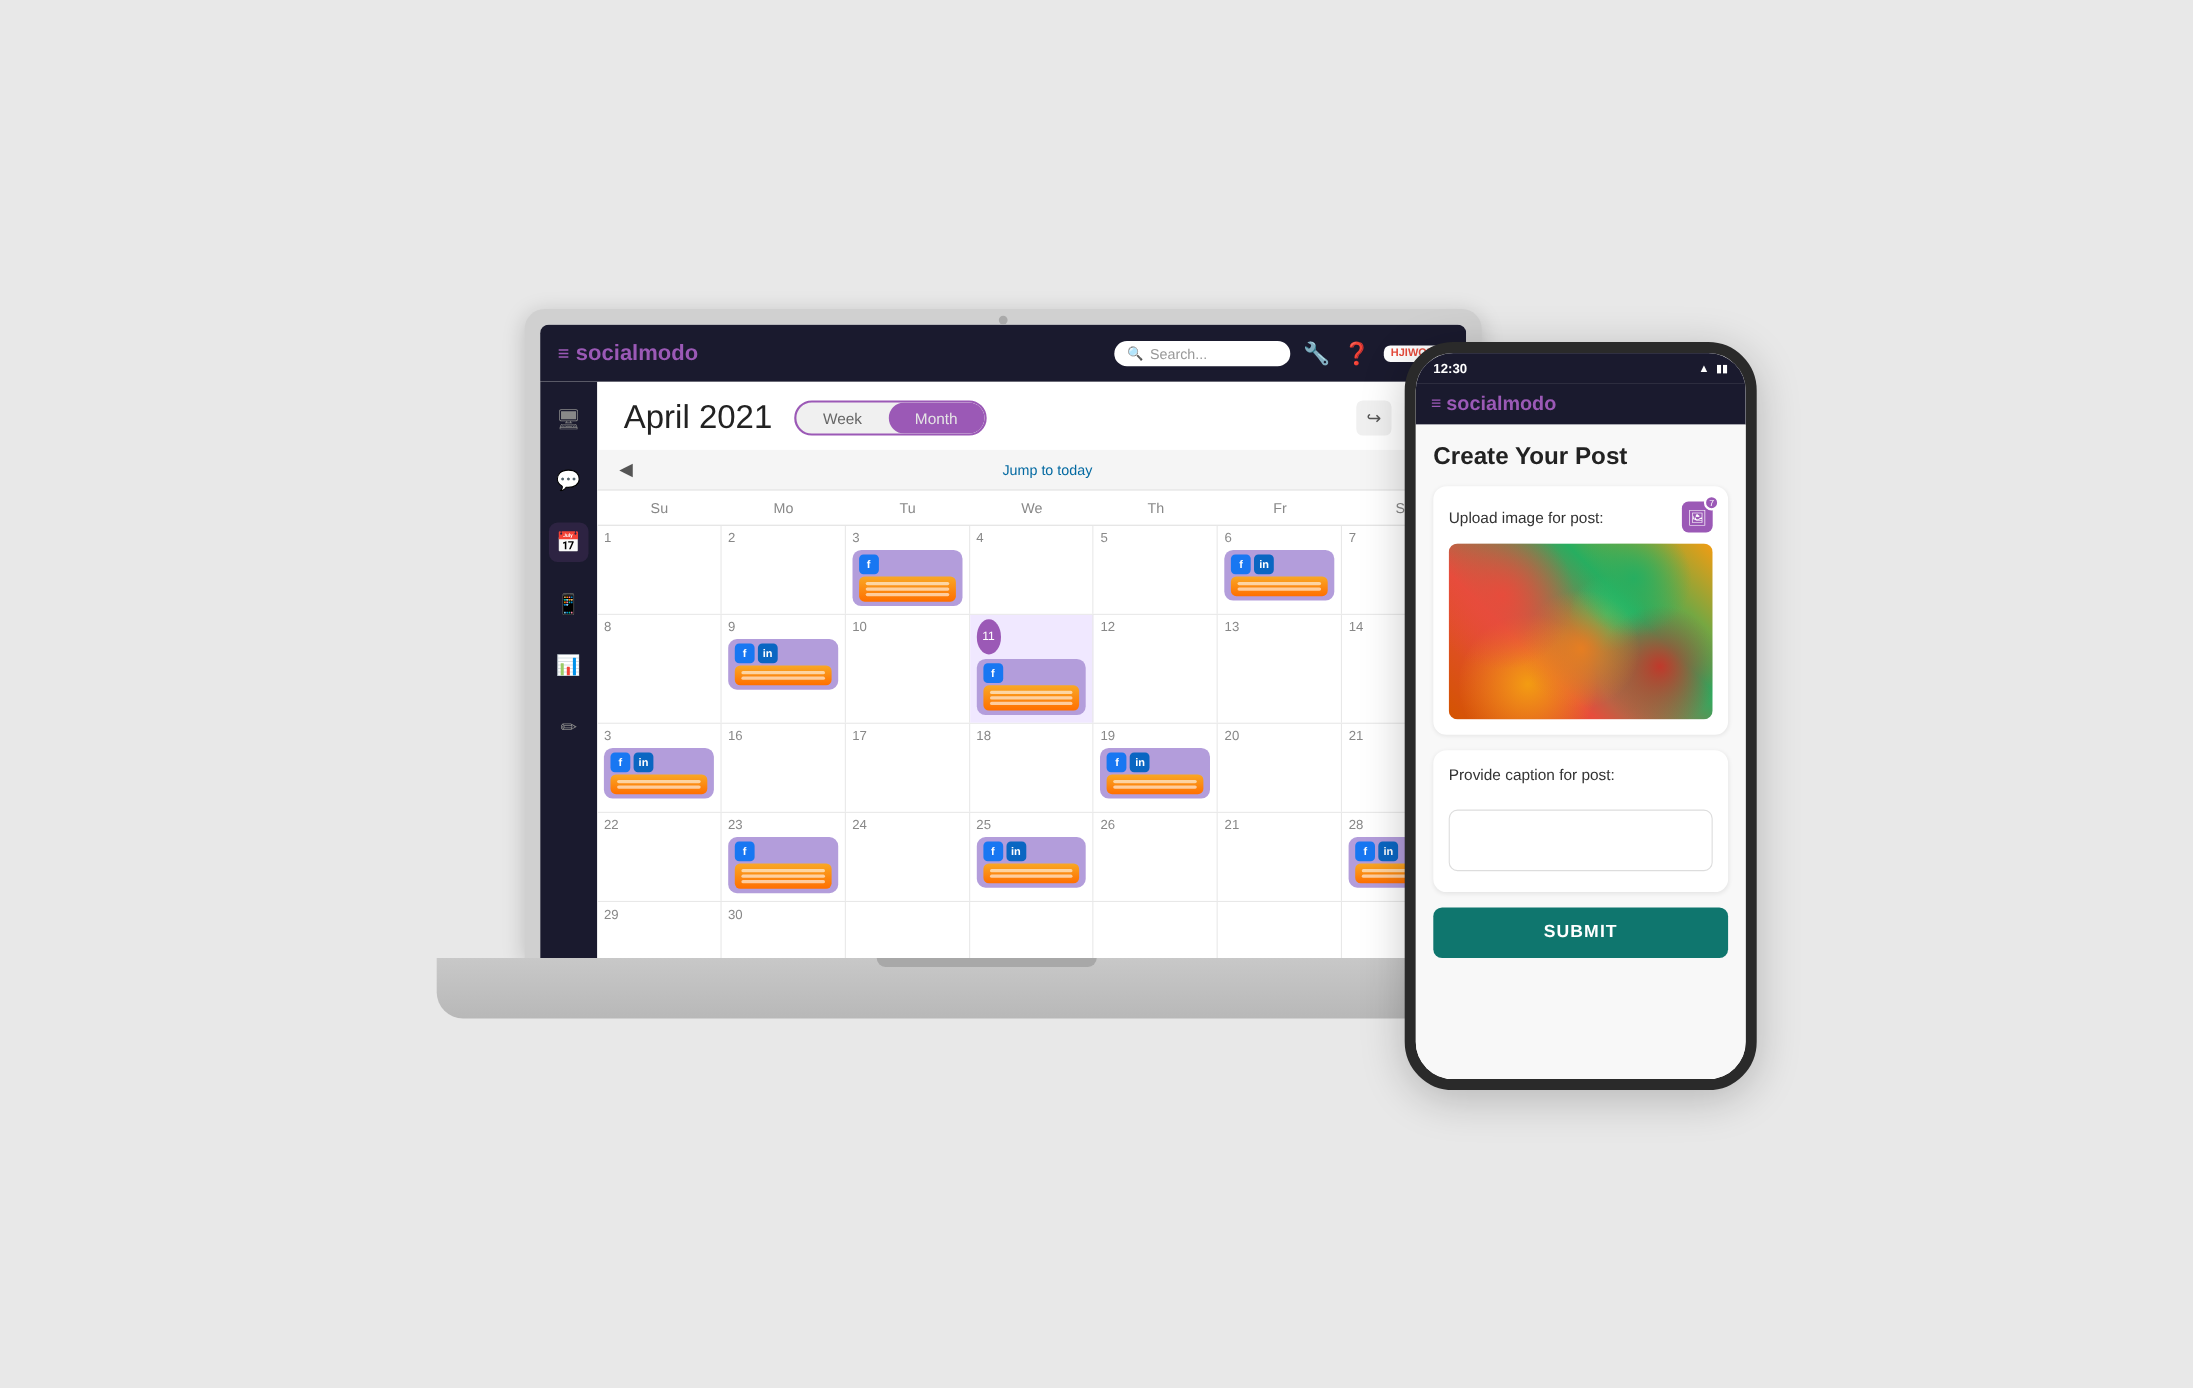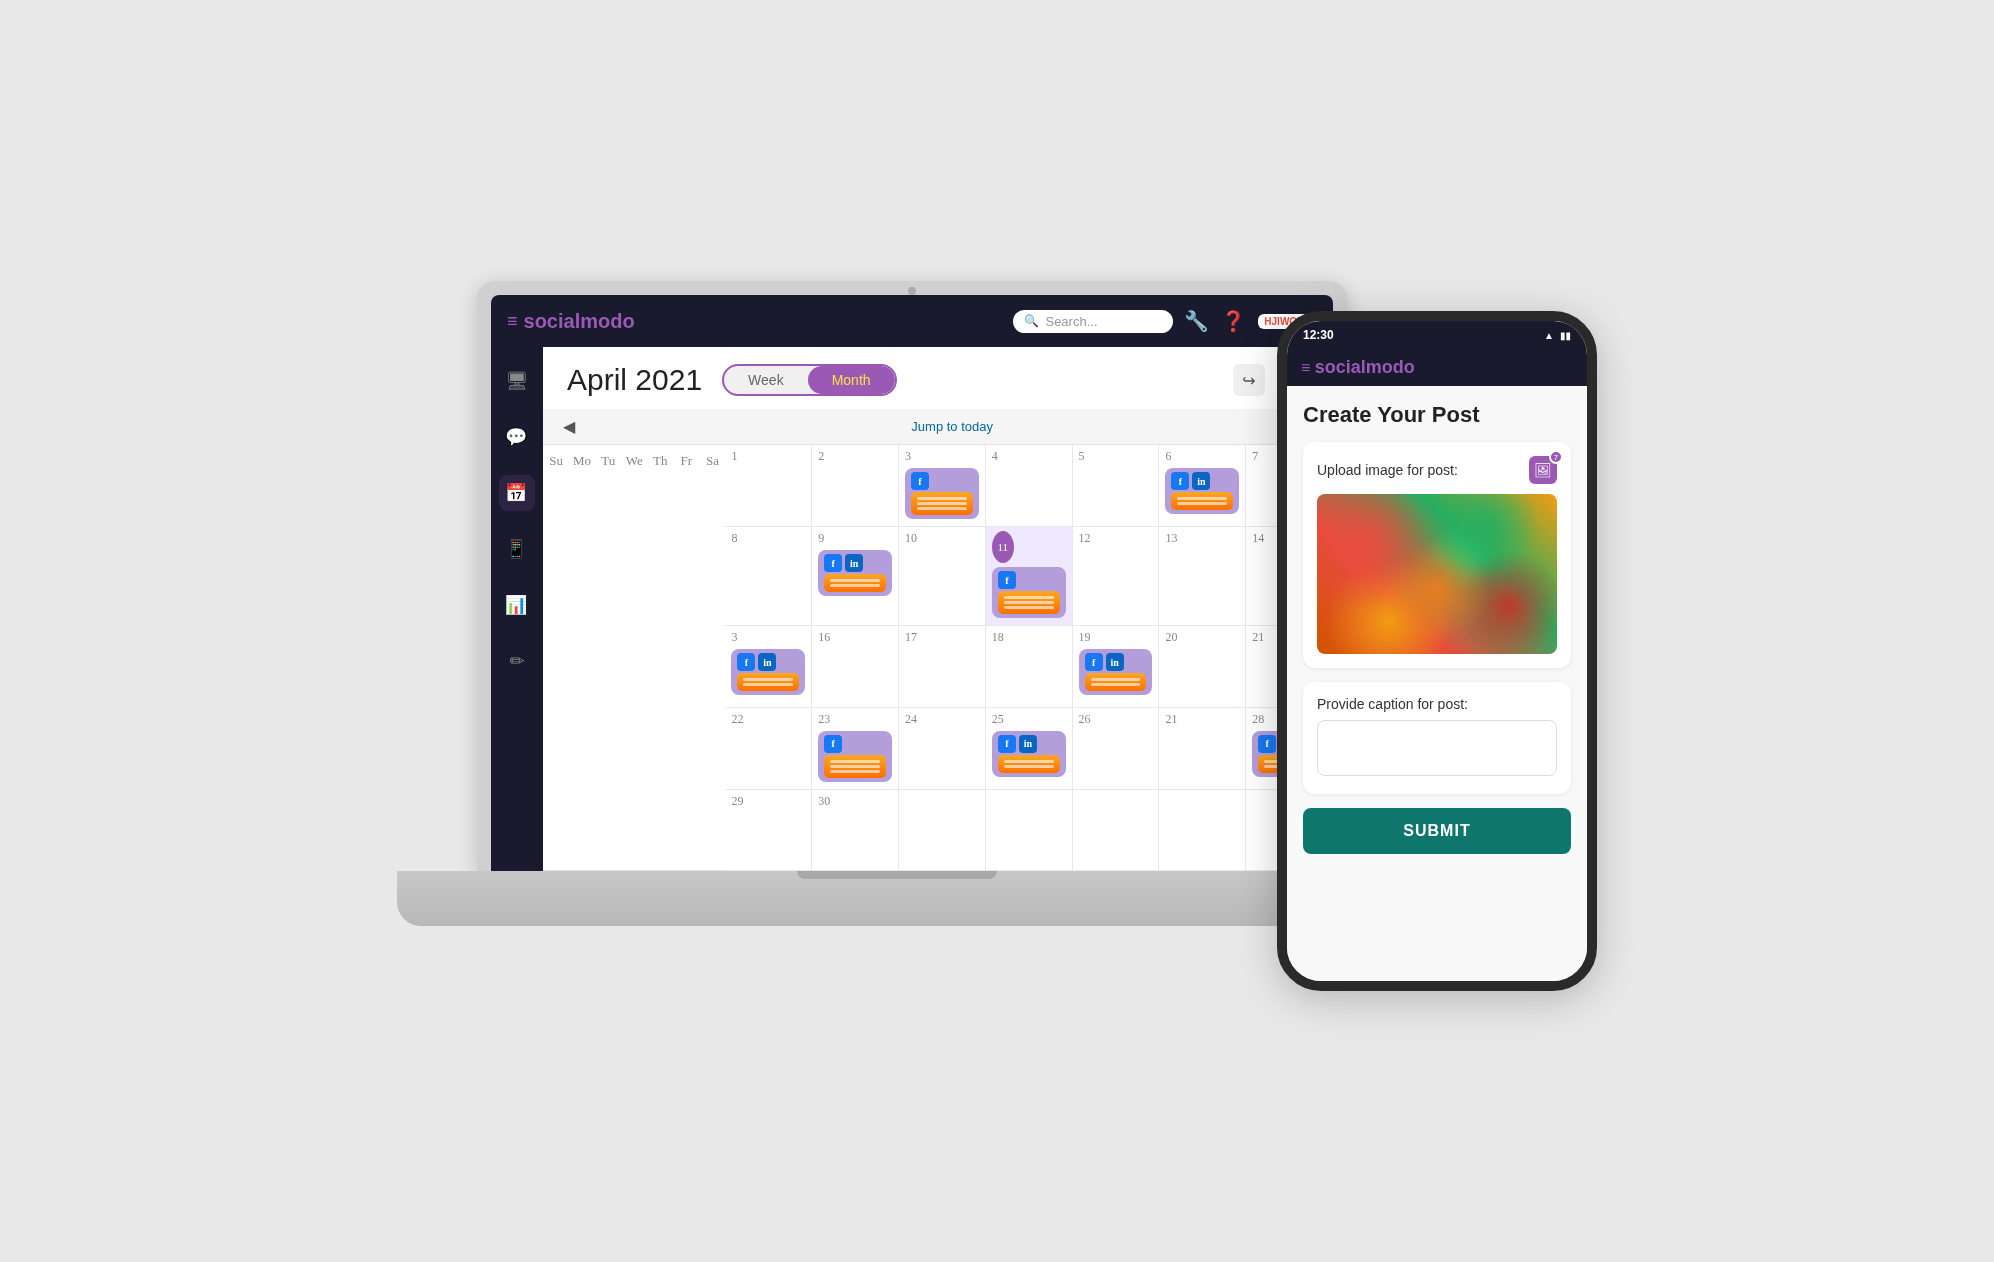--- a/index.html
+++ b/index.html
@@ -229,21 +229,21 @@
       font-size: 14px;
       cursor: pointer;
       border: none;
       background: transparent;
       color: #666;
       border-radius: 18px;
     }
 
     .view-btn.active {
       background: #9b59b6;
-      color: #fde047;
+      color: #e5e5e5;
     }
 
     .cal-toolbar-icons {
       display: flex;
       gap: 12px;
       margin-left: auto;
     }
 
     .toolbar-icon {
       width: 32px;
@@ -280,22 +280,21 @@
       text-align: center;
       font-size: 13px;
       color: #0369a1;
       cursor: pointer;
     }
 
     .calendar-grid {
       flex: 1;
       overflow: hidden;
       display: flex;
-      flex-direction: row;
-      font-family: Liberation Serif, serif;
+      flex-direction: column;
     }
 
     .day-headers {
       display: grid;
       grid-template-columns: repeat(7, 1fr);
       background: #fff;
       border-bottom: 1px solid #e0e0e0;
       flex-shrink: 0;
     }
 
@@ -547,21 +546,21 @@
       background: #fff;
       border-radius: 12px;
       padding: 14px;
       box-shadow: 0 1px 4px rgba(0,0,0,0.08);
       margin-bottom: 14px;
     }
 
     .caption-label {
       font-size: 14px;
       color: #333;
-      margin-bottom: 8px;
+      margin-bottom: 24px;
     }
 
     .caption-input {
       width: 100%;
       height: 56px;
       border: 1px solid #ddd;
       border-radius: 8px;
       padding: 8px;
       font-size: 14px;
       resize: none;

